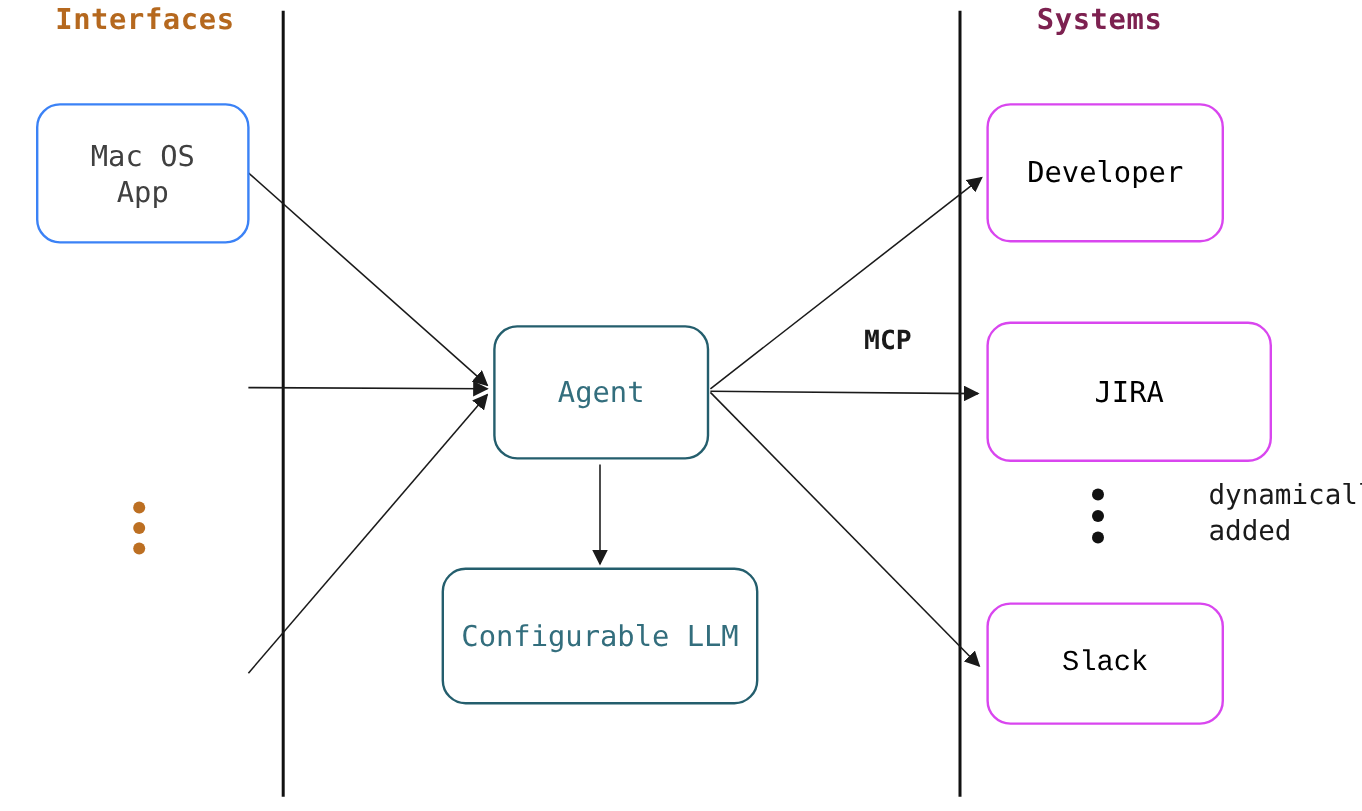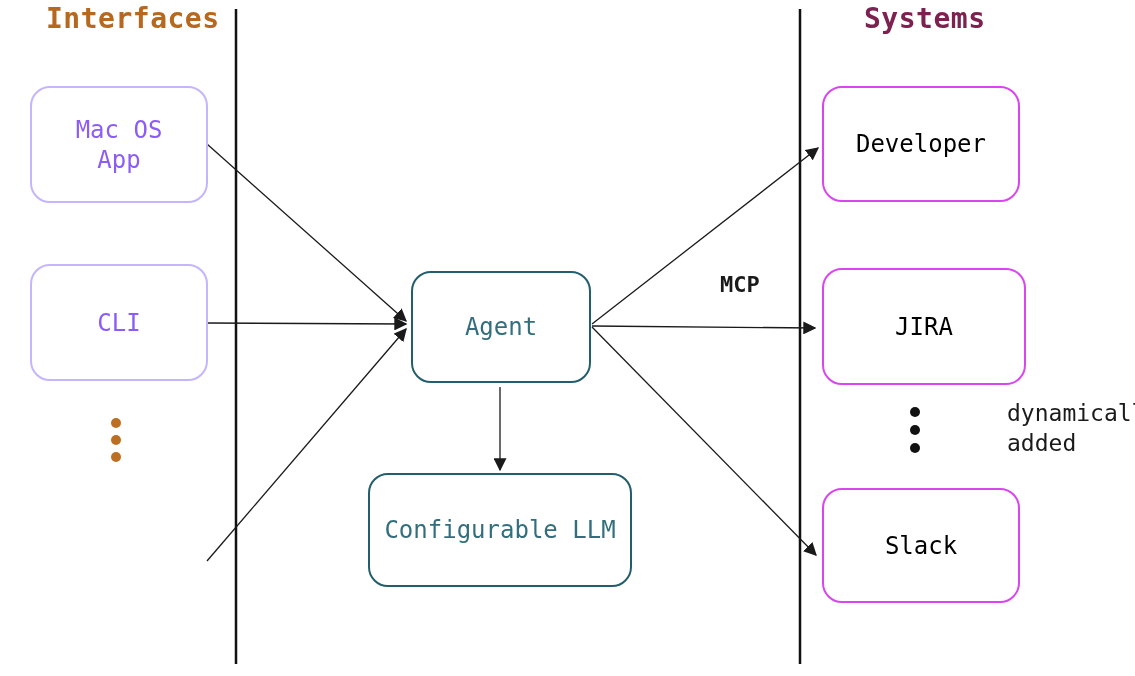--- a/index.html
+++ b/index.html
@@ -16,53 +16,53 @@
     overflow: hidden;
   }
   .edges-svg {
     position: absolute;
     left: 0; top: 0;
     width: 1135px;
     height: 676px;
   }
   .col-header {
     position: absolute;
-    font-size: 28px;
+    font-size: 24px;
     font-weight: bold;
     letter-spacing: 0.5px;
     white-space: nowrap;
   }
   .hdr-interfaces { left: 46px; top: 2px; color: #b5681e; }
   .hdr-systems   { left: 864px; top: 2px; color: #7d2150; }
 
   .node {
     position: absolute;
     border-radius: 20px;
     background: #ffffff;
     display: flex;
     align-items: center;
     justify-content: center;
     text-align: center;
     font-size: 24px;
     line-height: 30px;
     white-space: pre-line;
     box-sizing: border-box;
   }
-  .node.orange { border: 2px solid #c4b5fd; color: #8b5cf6; }
+  .node.orange { border: 2px solid #3b82f6; color: #404040; }
   .node.teal   { border: 2px solid #245e6d; color: #336e7d; }
   .node.plum   { border: 2px solid #d946ef; color: #000000; }
 
   .n-macos    { left: 30px;  top: 86px;  width: 178px; height: 117px; }
   .n-cli      { left: 30px;  top: 264px; width: 178px; height: 117px; }
   .n-intellij { left: 31px;  top: 503px; width: 177px; height: 118px; }
   .n-agent    { left: 411px; top: 271px; width: 180px; height: 112px; }
   .n-llm      { left: 368px; top: 473px; width: 264px; height: 114px; }
   .n-developer{ left: 822px; top: 86px;  width: 198px; height: 116px; }
-  .n-jira     { left: 822px; top: 268px; width: 204px; height: 117px; }
-  .n-slack    { left: 822px; top: 488px; width: 198px; height: 115px; }
+  .n-jira     { left: 822px; top: 268px; width: 238px; height: 117px; }
+  .n-slack    { left: 822px; top: 502px; width: 198px; height: 102px; font-family: Liberation Mono, monospace; }
 
   .dots {
     position: absolute;
     display: flex;
     flex-direction: column;
     align-items: center;
     gap: 7px;
   }
   .dots .dot {
     width: 10px;
@@ -106,21 +106,20 @@
     <line x1="592" y1="327" x2="816" y2="555" stroke="#1a1a1a" stroke-width="1.3" marker-end="url(#arrow)"></line>
 
     <line x1="500" y1="387" x2="500" y2="470" stroke="#1a1a1a" stroke-width="1.3" marker-end="url(#arrow)"></line>
   </svg>
 
   <div class="col-header hdr-interfaces">Interfaces</div>
   <div class="col-header hdr-systems">Systems</div>
 
   <div class="node orange n-macos">Mac OS
 App</div>
-  <div class="node orange n-cli">CLI</div>
 
   <div class="dots dots-left">
     <span class="dot"></span>
     <span class="dot"></span>
     <span class="dot"></span>
   </div>
 
   <div class="node teal n-agent">Agent</div>
   <div class="node teal n-llm">Configurable LLM</div>
 

